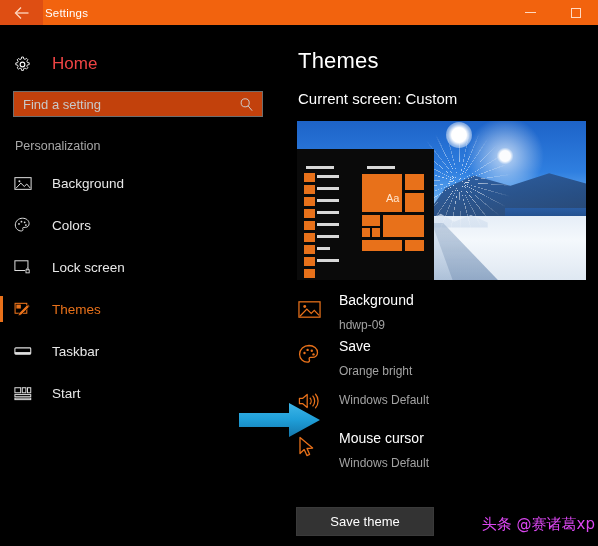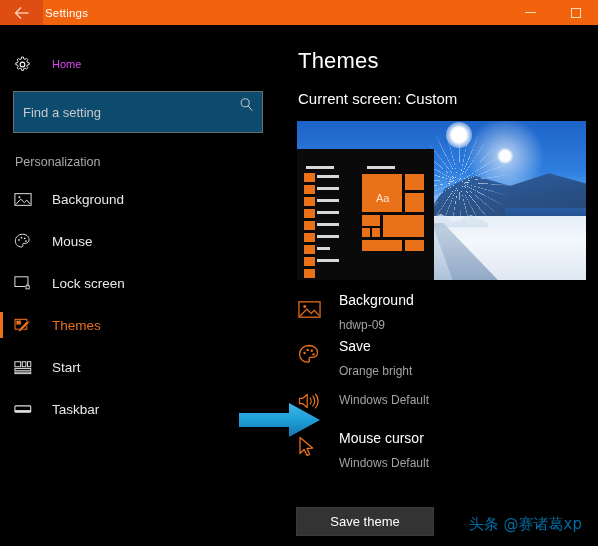--- a/index.html
+++ b/index.html
@@ -59,29 +59,29 @@
     background: #000000;
   }
   .home-row {
     display: flex; align-items: center;
     height: 32px;
     margin-top: 23px;
     padding-left: 14px;
   }
   .home-row .ic { width: 22px; display:flex; align-items:center; justify-content:flex-start; }
   .home-row .lbl {
-    color: #d946ef; font-size: 11px;
+    color: #ef4444; font-size: 17px;
     margin-left: 16px;
   }
 
   .search-wrap {
     margin: 11px 0 0 13px;
-    width: 250px; height: 42px;
+    width: 250px; height: 26px;
     border: 1px solid #6e6e6e;
-    background: #0c4a6e;
+    background: #c2410c;
     display: flex; align-items: center;
     position: relative;
   }
   .search-input {
     border: none; outline: none; background: transparent;
     color: #cfcfcf; font-size: 13px;
     font-family: "Liberation Sans", sans-serif;
     padding-left: 9px;
     width: 212px; height: 24px;
   }
@@ -260,21 +260,21 @@
   }
   .pv-lines i {
     display:block; height:3px; background:#d8d8d8; margin-bottom:9px;
   }
   .pv-lines i:nth-child(7) { width: 13px; }
   .pv-tiles {
     position:absolute; left:65px; top:25px; width:62px; height:100px;
   }
   .pv-tiles .t { position:absolute; background:#E8711A; }
   .pv-aa {
-    position:absolute; left:14px; top:18px;
+    position:absolute; left:24px; top:18px;
     color:#ffe4cc; font-size:11px; font-family:"Liberation Sans", sans-serif;
   }
 
   
   .options { margin: 12px 0 0 0; }
   .opt-row {
     display: flex; align-items: flex-start;
     height: 46px;
     padding-left: 18px;
   }
@@ -297,22 +297,22 @@
     width: 138px; height: 29px;
     background: #333333;
     border: 1px solid #3a3a3a;
     color: #ffffff;
     font-size: 13px;
     font-family: "Liberation Sans", sans-serif;
     cursor: default;
     margin-top: 6px;
   }
   .watermark {
-    position: absolute; right: 16px; bottom: 12px;
-    color: #0369a1;
+    position: absolute; right: 3px; bottom: 12px;
+    color: #d946ef;
     font-size: 15px;
     font-family: "DejaVu Sans", sans-serif;
     white-space: nowrap;
   }
 
   
   .anno-arrow {
     position: absolute; left: 239px; top: 402px;
     width: 82px; height: 36px;
     pointer-events: none;
@@ -381,21 +381,21 @@
       <div class="nav-item">
         <span class="ic">
           <svg width="17" height="17" viewBox="0 0 18 18">
             <path d="M9 1.3C4.8 1.3 1.4 4.4 1.4 8.4c0 4 3.2 6.4 6.2 6.4 1.3 0 1.9-.6 1.9-1.4 0-.5-.3-.9-.3-1.4 0-.6.4-1 1.1-1h1.6c2.3 0 4.1-1.6 4.1-3.9 0-3.4-3-5.8-7-5.8z" fill="none" stroke="#e0e0e0" stroke-width="1.05"></path>
             <circle cx="5.3" cy="7.3" r=".95" fill="#e0e0e0"></circle>
             <circle cx="7.9" cy="4.9" r=".95" fill="#e0e0e0"></circle>
             <circle cx="11.3" cy="5.6" r=".95" fill="#e0e0e0"></circle>
             <circle cx="12.6" cy="8.6" r=".95" fill="#e0e0e0"></circle>
           </svg>
         </span>
-        <span class="lbl">Mouse</span>
+        <span class="lbl">Colors</span>
       </div>
 
       <div class="nav-item">
         <span class="ic">
           <svg width="18" height="16" viewBox="0 0 20 17">
             <rect x="1" y="1.6" width="14.5" height="10.8" fill="none" stroke="#e0e0e0" stroke-width="1.1"></rect>
             <rect x="12.3" y="9.6" width="5.4" height="5.6" fill="#000"></rect>
             <rect x="13.3" y="11.6" width="3.6" height="3.4" fill="none" stroke="#e0e0e0" stroke-width="1"></rect>
             <path d="M14.2 11.6v-1.1a.9.9 0 0 1 1.8 0v1.1" fill="none" stroke="#e0e0e0" stroke-width="1"></path>
           </svg>
@@ -406,43 +406,43 @@
       <div class="nav-item active">
         <span class="ic">
           <svg width="18" height="16" viewBox="0 0 20 17">
             <rect x="1.2" y="2.2" width="13" height="11" fill="none" stroke="#E8711A" stroke-width="1.2"></rect>
             <rect x="2.6" y="3.6" width="5" height="4.4" fill="#E8711A"></rect>
             <path d="M5.5 13.2 L15.3 3.2 L17.6 5.5 L7.8 15.2 L4.6 16z" fill="#E8711A" stroke="#000" stroke-width=".7"></path>
             <path d="M14.6 4.0 L16.7 6.1" stroke="#000" stroke-width=".7"></path>
           </svg>
         </span>
         <span class="lbl">Themes</span>
+      </div>
+
+      <div class="nav-item">
+        <span class="ic">
+          <svg width="18" height="12" viewBox="0 0 20 12">
+            <rect x="1" y="2.5" width="17.6" height="7" rx="1" fill="none" stroke="#e0e0e0" stroke-width="1.2"></rect>
+            <rect x="1" y="7.2" width="17.6" height="2.3" fill="#e0e0e0"></rect>
+          </svg>
+        </span>
+        <span class="lbl">Taskbar</span>
       </div>
 
       <div class="nav-item">
         <span class="ic">
           <svg width="18" height="15" viewBox="0 0 20 16">
             <rect x="1" y="1.6" width="6.4" height="5.6" fill="none" stroke="#e0e0e0" stroke-width="1.1"></rect>
             <rect x="9.2" y="1.6" width="4" height="5.6" fill="none" stroke="#e0e0e0" stroke-width="1.1"></rect>
             <rect x="15" y="1.6" width="3.6" height="5.6" fill="none" stroke="#e0e0e0" stroke-width="1.1"></rect>
             <rect x="1" y="9.2" width="17.6" height="2.4" fill="none" stroke="#e0e0e0" stroke-width="1.1"></rect>
             <rect x="1" y="13.2" width="17.6" height="1.6" fill="none" stroke="#e0e0e0" stroke-width="1.1"></rect>
           </svg>
         </span>
         <span class="lbl">Start</span>
-      </div>
-
-      <div class="nav-item">
-        <span class="ic">
-          <svg width="18" height="12" viewBox="0 0 20 12">
-            <rect x="1" y="2.5" width="17.6" height="7" rx="1" fill="none" stroke="#e0e0e0" stroke-width="1.2"></rect>
-            <rect x="1" y="7.2" width="17.6" height="2.3" fill="#e0e0e0"></rect>
-          </svg>
-        </span>
-        <span class="lbl">Taskbar</span>
       </div>
 
     </div>
   </div>
 
   <div class="main">
 
     <div class="page-title">Themes</div>
     <div class="current-theme">Current screen: Custom</div>
 

